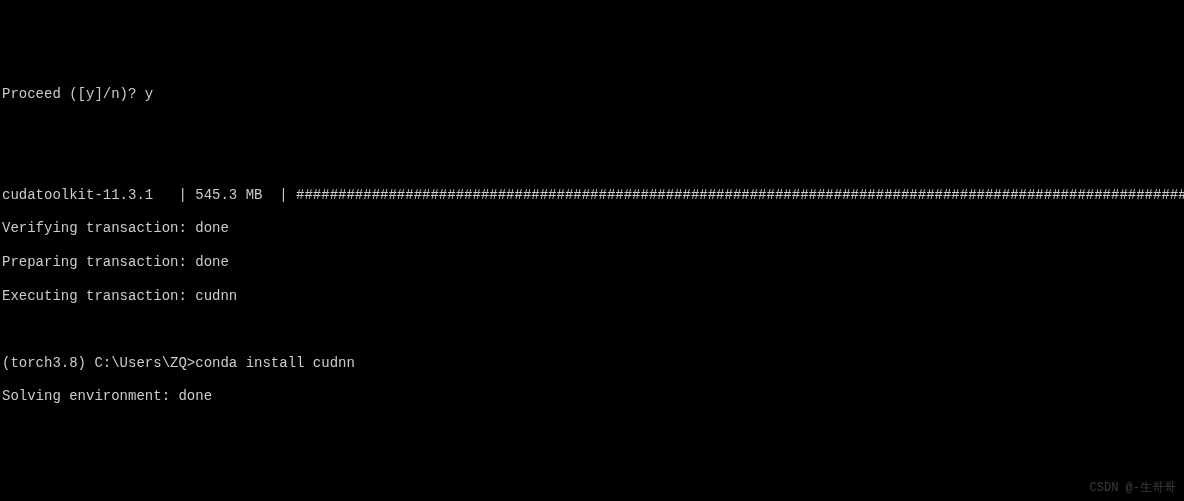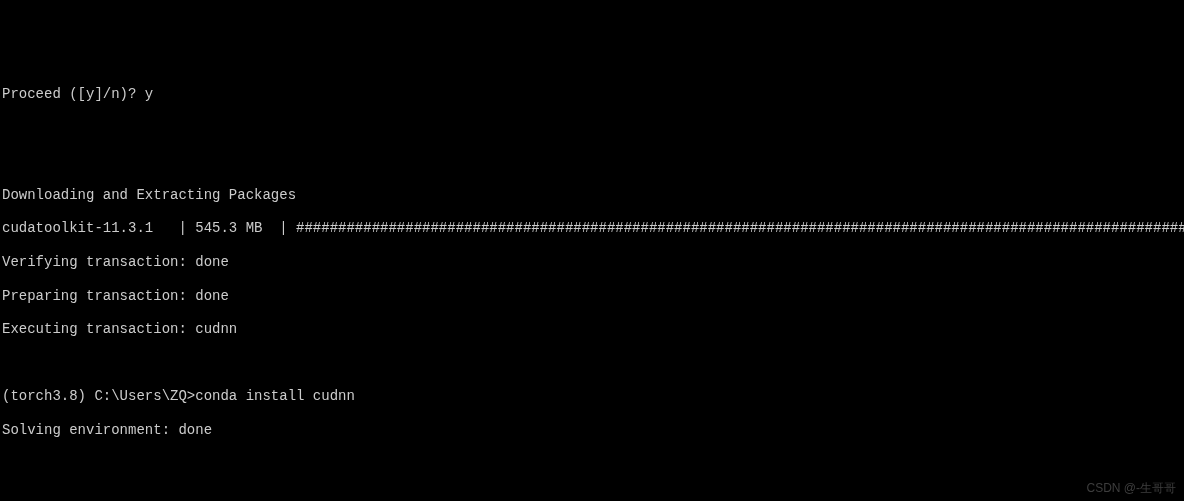--- a/index.html
+++ b/index.html
@@ -24,33 +24,32 @@
       white-space: pre;
       min-height: 16.8px;
     }
     .watermark {
       position: absolute;
       bottom: 6px;
       right: 8px;
       color: #666666;
       font-size: 12px;
       opacity: 0.6;
-      font-family: Liberation Sans, sans-serif;
+      font-family: Liberation Mono, monospace;
     }
   </style>
 </head>
 <body>
 
 
 
 <div class="terminal-content">
 <div class="terminal-line">Proceed ([y]/n)? y</div>
 <div class="terminal-line"></div>
 <div class="terminal-line"></div>
-<div class="terminal-line">Downloading and Extracting Packages</div>
 <div class="terminal-line">cudatoolkit-11.3.1   | 545.3 MB  | #########################################################################################################################</div>
 <div class="terminal-line">Verifying transaction: done</div>
 <div class="terminal-line">Preparing transaction: done</div>
 <div class="terminal-line">Executing transaction: cudnn</div>
 <div class="terminal-line"></div>
 <div class="terminal-line">(torch3.8) C:\Users\ZQ&gt;conda install cudnn</div>
 <div class="terminal-line">Solving environment: done</div>
 
 
 

